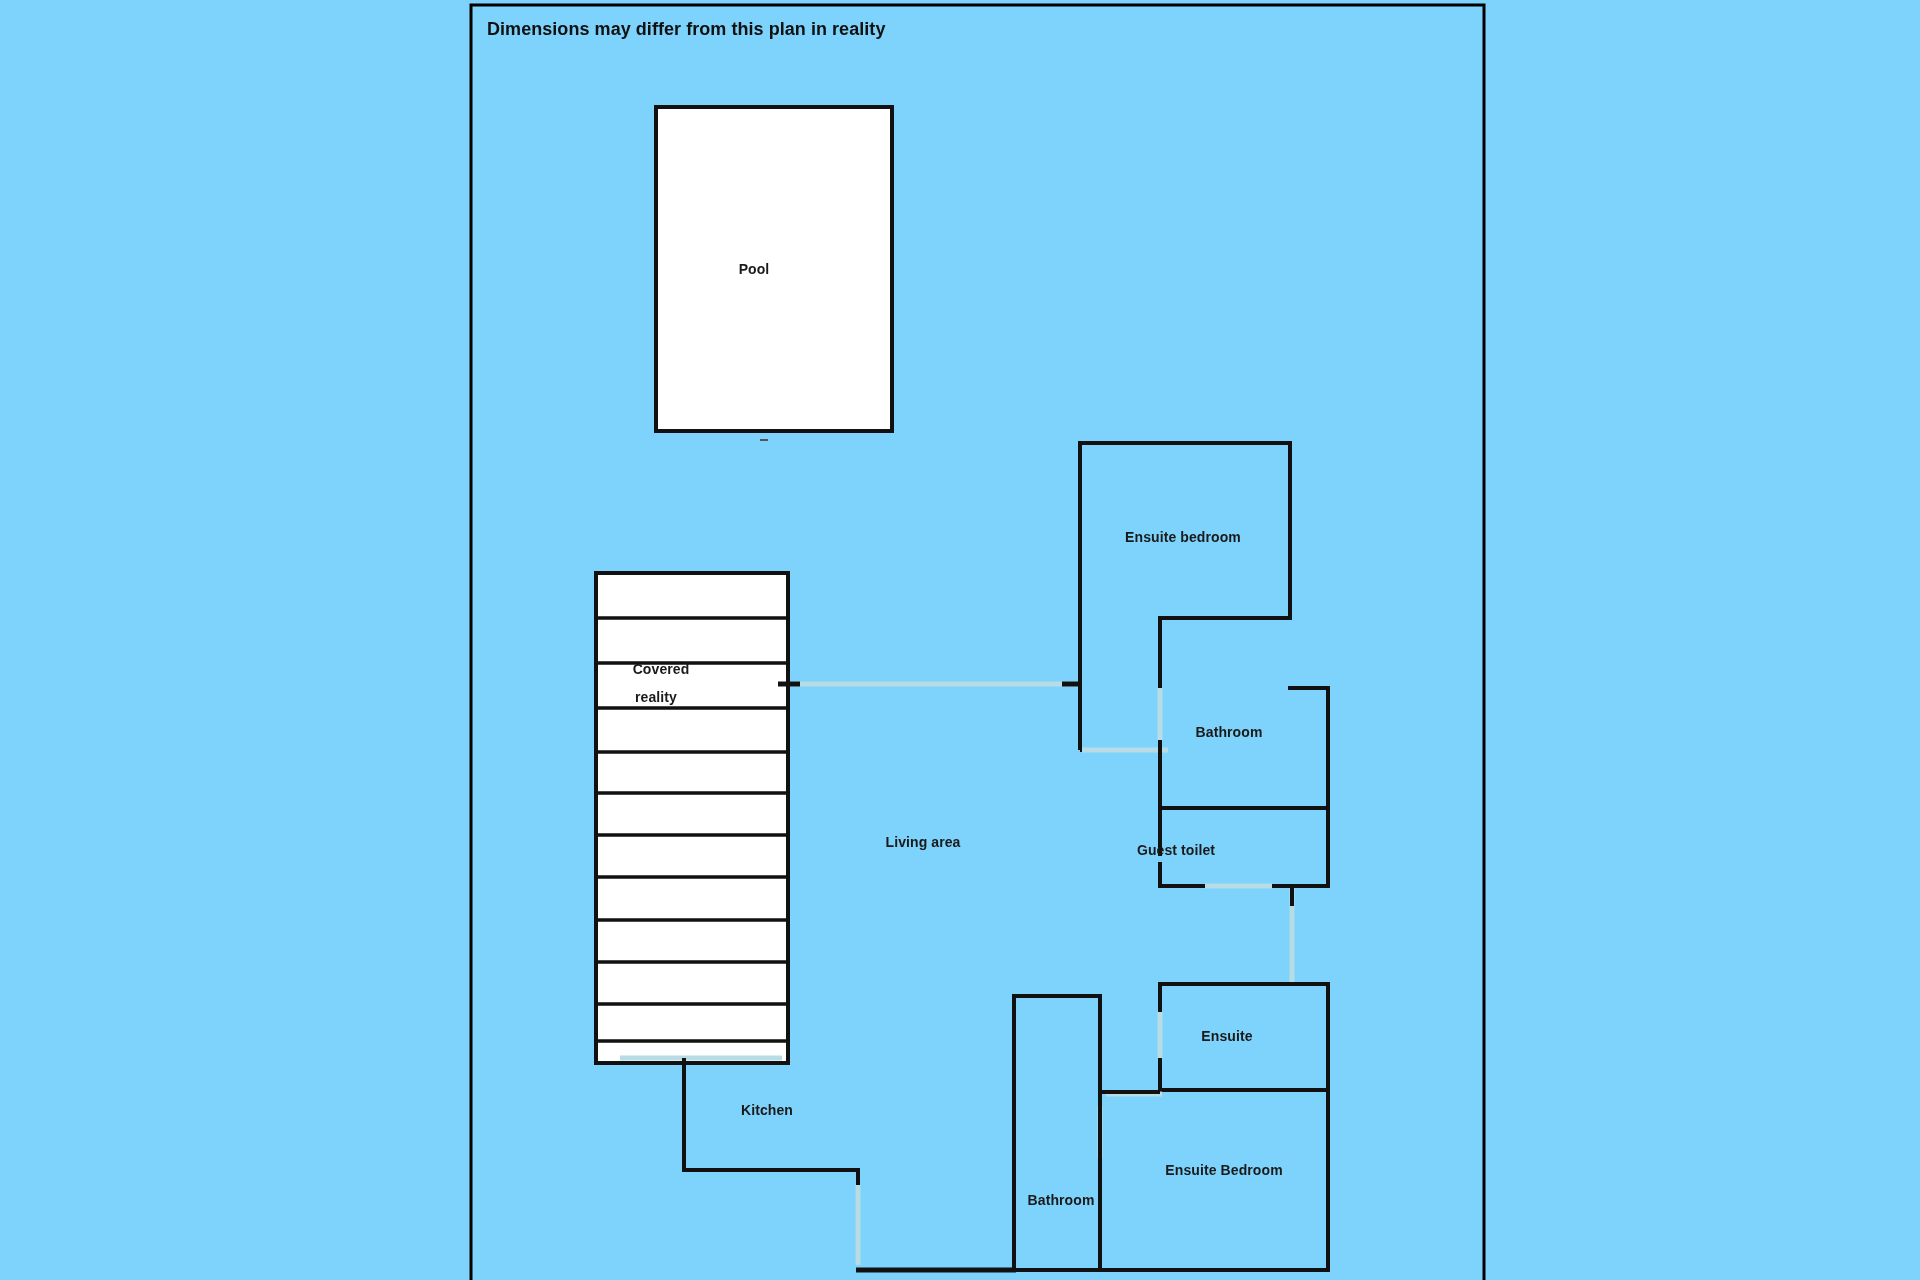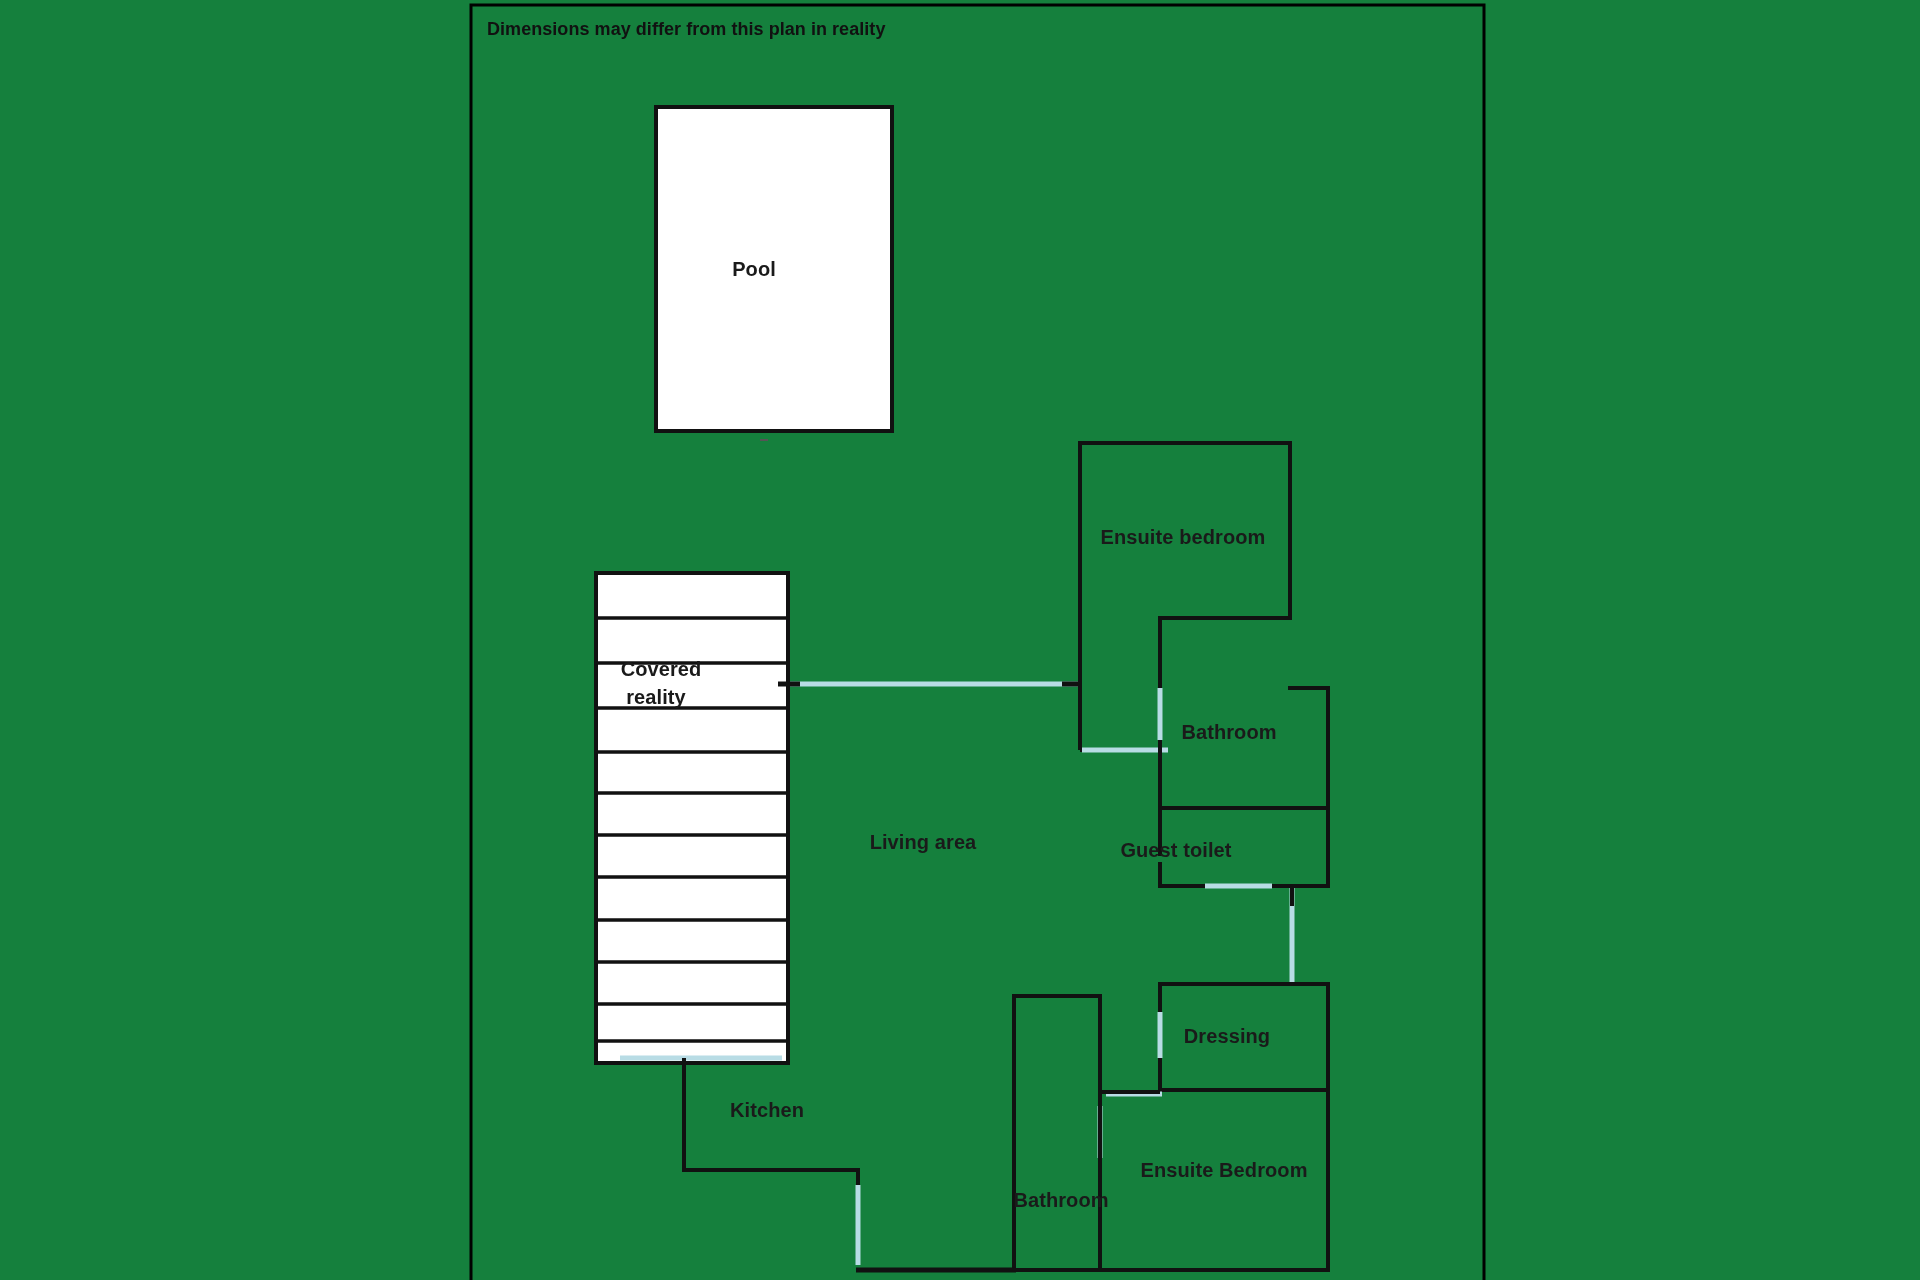--- a/index.html
+++ b/index.html
@@ -5,27 +5,27 @@
 <style>
   html,body{margin:0;padding:0;background:#ffffff;}
   body{
     width:1920px;height:1280px;
     font-family:"Liberation Sans", sans-serif;
     overflow:hidden;
     position:relative;
   }
   #plan-root{
     position:absolute;left:0;top:0;width:1920px;height:1280px;
-    background:#15803d;
+    background:#7dd3fc;
   }
   .svg-layer{position:absolute;left:0;top:0;width:1920px;height:1280px;}
   .room-label{
     position:absolute;
     font-family:"Liberation Sans", sans-serif;
-    font-size:20px;
+    font-size:14px;
     font-weight:600;
     color:#1a1a1a;
     white-space:nowrap;
     letter-spacing:0.1px;
     line-height:1.35;
     text-align:center;
     transform:translate(-50%,-50%);
     pointer-events:none;
   }
   .note-text{
@@ -150,21 +150,21 @@
   <div class="room-label two-line" style="left:656px;top:697px;">reality</div>
 
   <div class="room-label" style="left:903px;top:842px;margin-left:20px;">Living area</div>
 
   <div class="room-label" style="left:1183px;top:537px;">Ensuite bedroom</div>
 
   <div class="room-label" style="left:1229px;top:732px;">Bathroom</div>
 
   <div class="room-label" style="left:1176px;top:850px;">Guest toilet</div>
 
-  <div class="room-label" style="left:1227px;top:1036px;">Dressing</div>
+  <div class="room-label" style="left:1227px;top:1036px;">Ensuite</div>
 
   <div class="room-label" style="left:1224px;top:1170px;">Ensuite Bedroom</div>
 
   <div class="room-label" style="left:1061px;top:1200px;">Bathroom</div>
 
   <div class="room-label" style="left:767px;top:1110px;">Kitchen</div>
 
 </div>
 
 </body></html>

